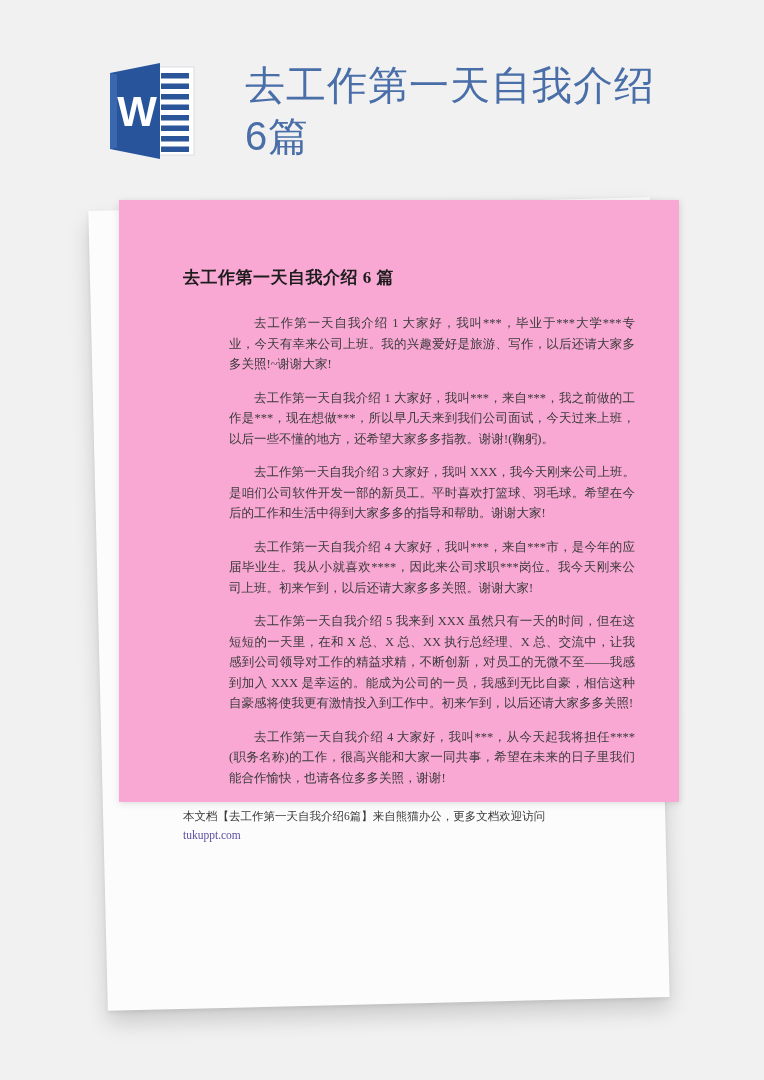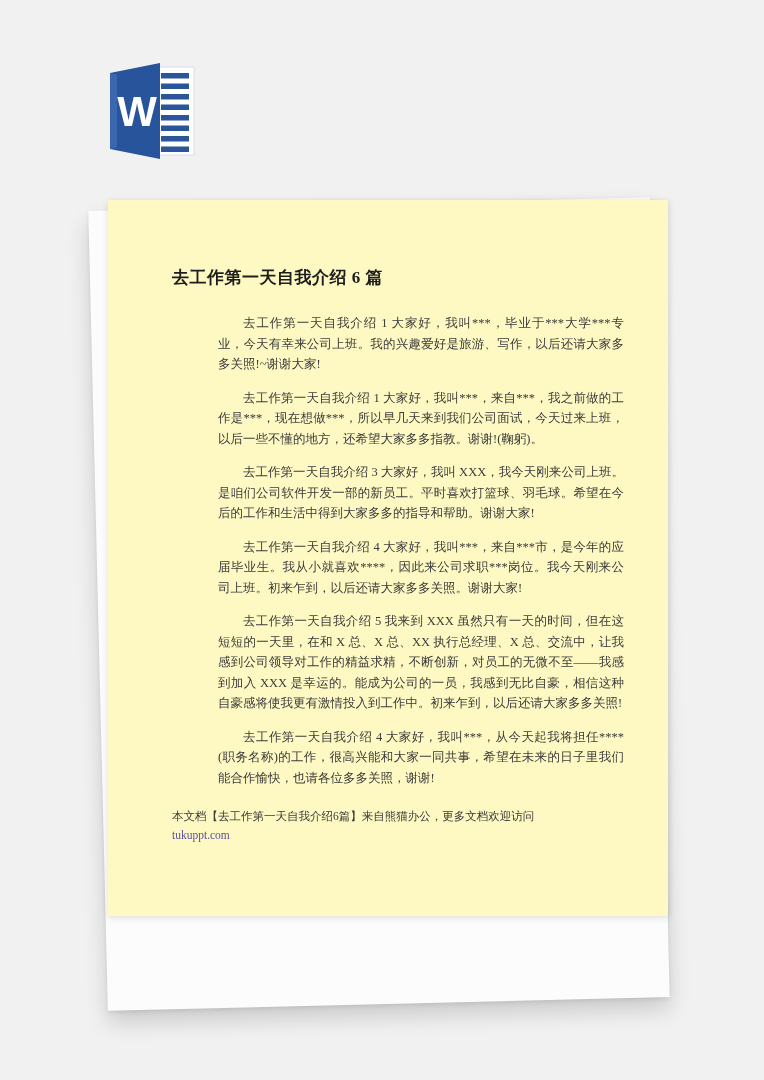--- a/index.html
+++ b/index.html
@@ -22,22 +22,22 @@
   }
 
   
   .page-behind {
     position: absolute; left: 98px; top: 204px; width: 562px; height: 800px;
     background: #fcfcfd;
     transform: rotate(-1.4deg);
     box-shadow: 0 12px 22px rgba(0,0,0,0.16), 0 2px 4px rgba(0,0,0,0.08);
   }
   .page-main {
-    position: absolute; left: 108px; top: 200px; width: 560px; height: 716px;
-    background: #fef9c3;
+    position: absolute; left: 119px; top: 200px; width: 560px; height: 602px;
+    background: #f9a8d4;
     box-shadow: 0 2px 8px rgba(0,0,0,0.10), 2px 0 4px rgba(0,0,0,0.04);
   }
 
   
   .doc-content {
     position: absolute; left: 64px; top: 66px; right: 44px;
     font-family: "Liberation Serif", "DejaVu Serif", serif;
     color: #3a3a3a;
   }
   .doc-title {
@@ -86,20 +86,21 @@
           <rect x="61" y="76" width="28" height="5.5"></rect>
           <rect x="61" y="86.5" width="28" height="5.5"></rect>
         </g>
 
         <polygon points="10,13 60,3 60,99 10,89" fill="#27549b"></polygon>
         <polygon points="10,13 17,14.5 17,87.5 10,89" fill="#3a67ad"></polygon>
 
         <text class="w-letter" x="37" y="66" font-size="42" fill="#ffffff" text-anchor="middle">W</text>
       </svg>
     </div>
+    <div class="header-title">去工作第一天自我介绍6篇</div>
   </div>
 
   <div class="page-behind"></div>
 
   <div class="page-main">
     <div class="doc-content">
       <div class="doc-title">去工作第一天自我介绍 6 篇</div>
 
       <p class="doc-para">去工作第一天自我介绍 1 大家好，我叫***，毕业于***大学***专业，今天有幸来公司上班。我的兴趣爱好是旅游、写作，以后还请大家多多关照!~谢谢大家!</p>
       <p class="doc-para">去工作第一天自我介绍 1 大家好，我叫***，来自***，我之前做的工作是***，现在想做***，所以早几天来到我们公司面试，今天过来上班，以后一些不懂的地方，还希望大家多多指教。谢谢!(鞠躬)。</p>

